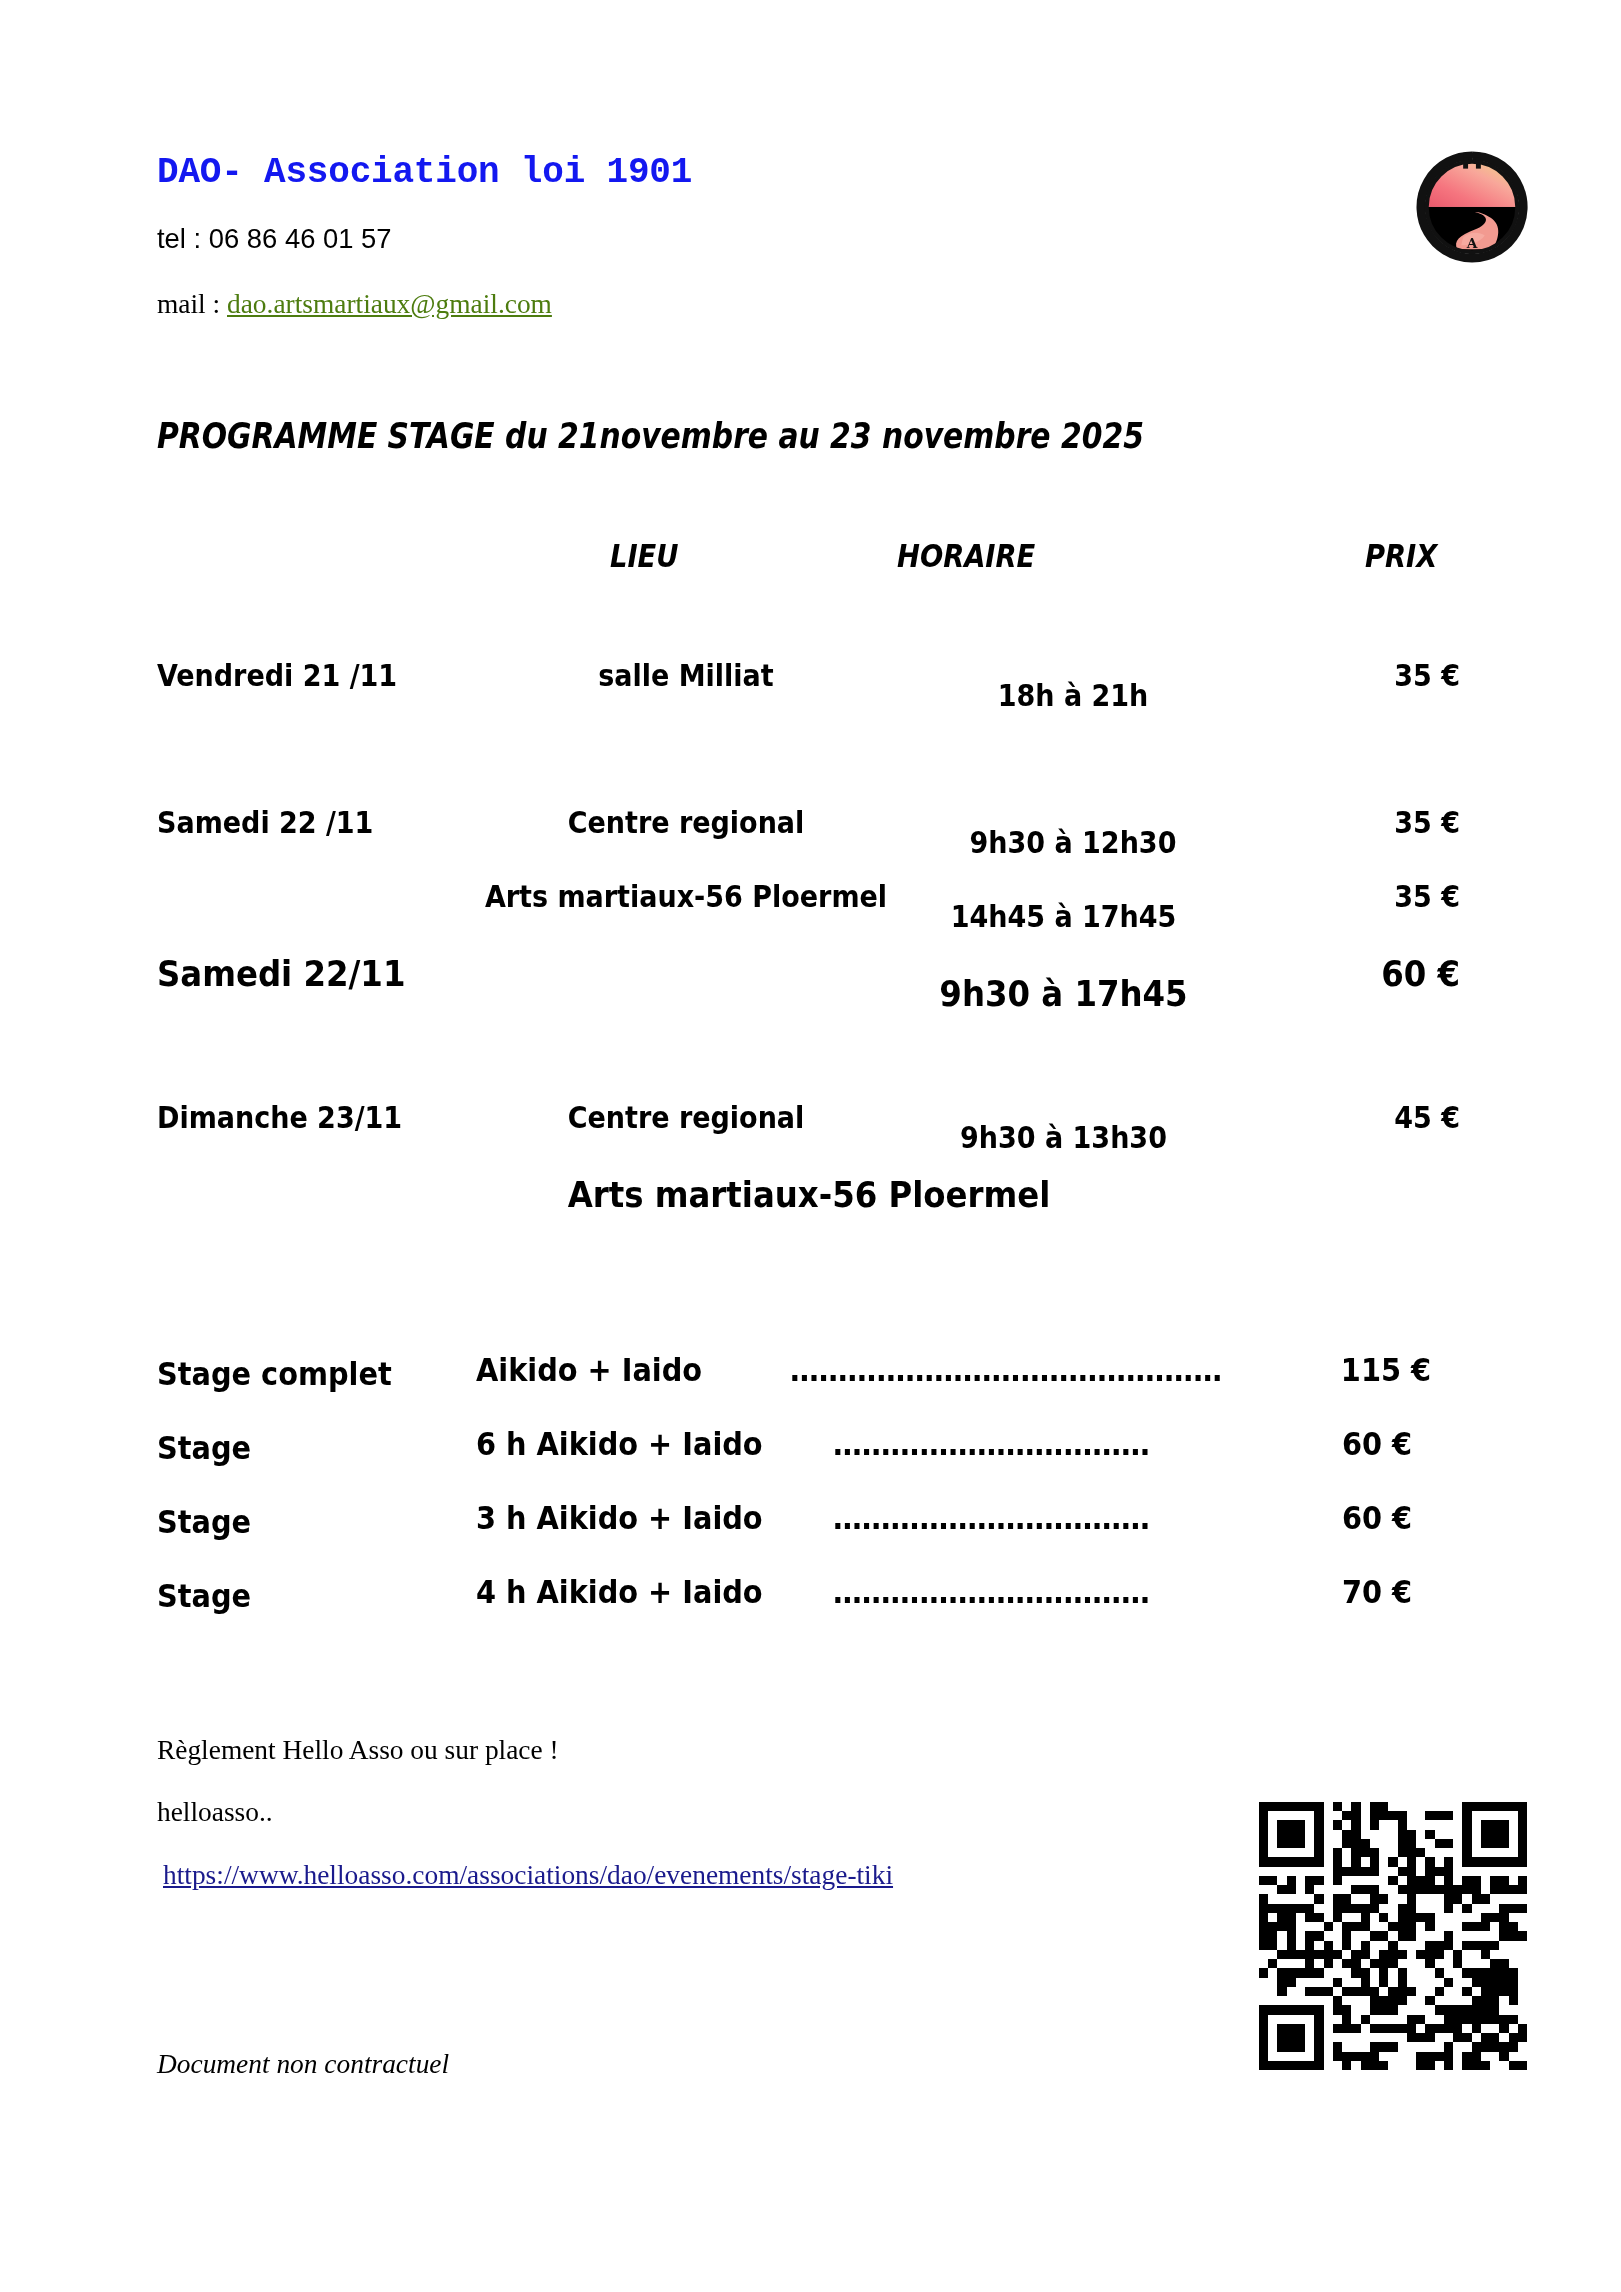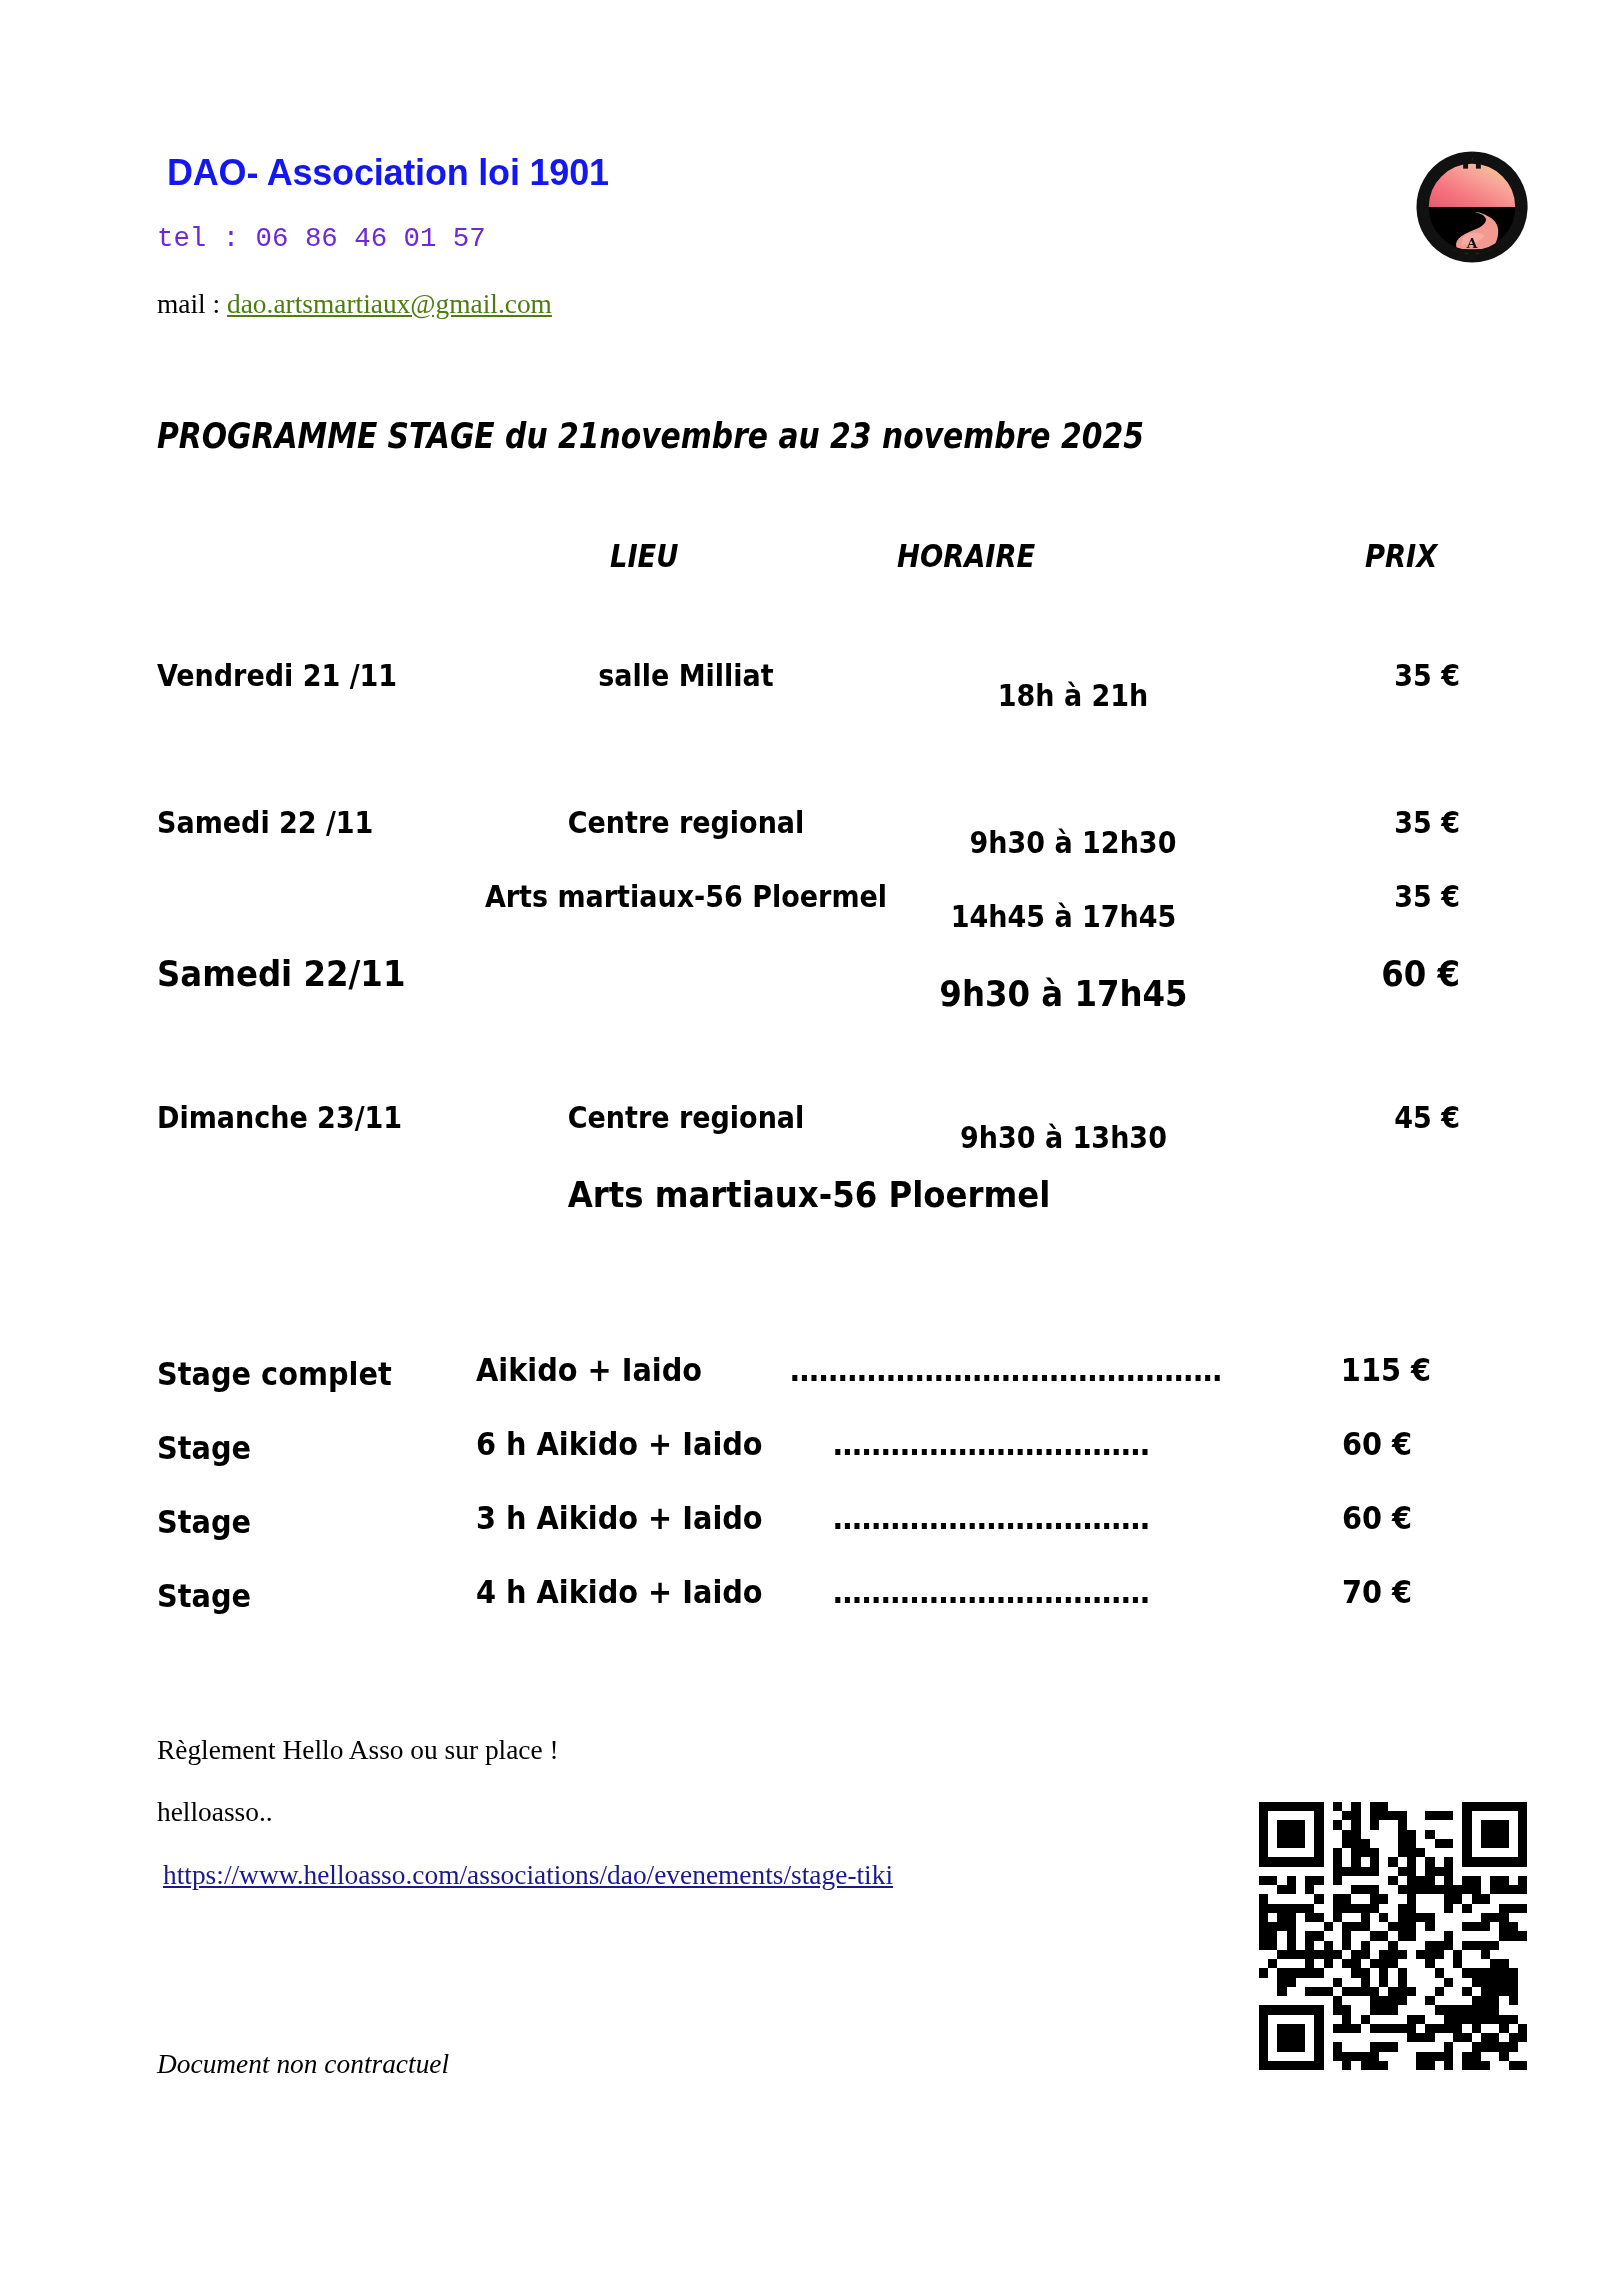--- a/index.html
+++ b/index.html
@@ -12,36 +12,36 @@
     width: 1621px;
     height: 2293px;
     background: #ffffff;
     overflow: hidden;
     font-family: "Liberation Serif", serif;
   }
 
   
   .org-title {
     position: absolute;
-    left: 167px;
+    left: 157px;
     top: 152px;
-    font-family: Liberation Sans, sans-serif;
+    font-family: Liberation Mono, monospace;
     font-weight: bold;
     font-size: 36px;
     color: #1318f0;
     letter-spacing: -0.2px;
     white-space: nowrap;
   }
   .tel-line {
     position: absolute;
     left: 157px;
     top: 223px;
-    font-family: Liberation Mono, monospace;
+    font-family: Liberation Sans, sans-serif;
     font-size: 27.4px;
-    color: #6d28d9;
+    color: #000000;
     white-space: nowrap;
   }
   .mail-line {
     position: absolute;
     left: 157px;
     top: 289px;
     font-family: "Liberation Serif", serif;
     font-size: 27.4px;
     color: #000000;
     white-space: nowrap;

